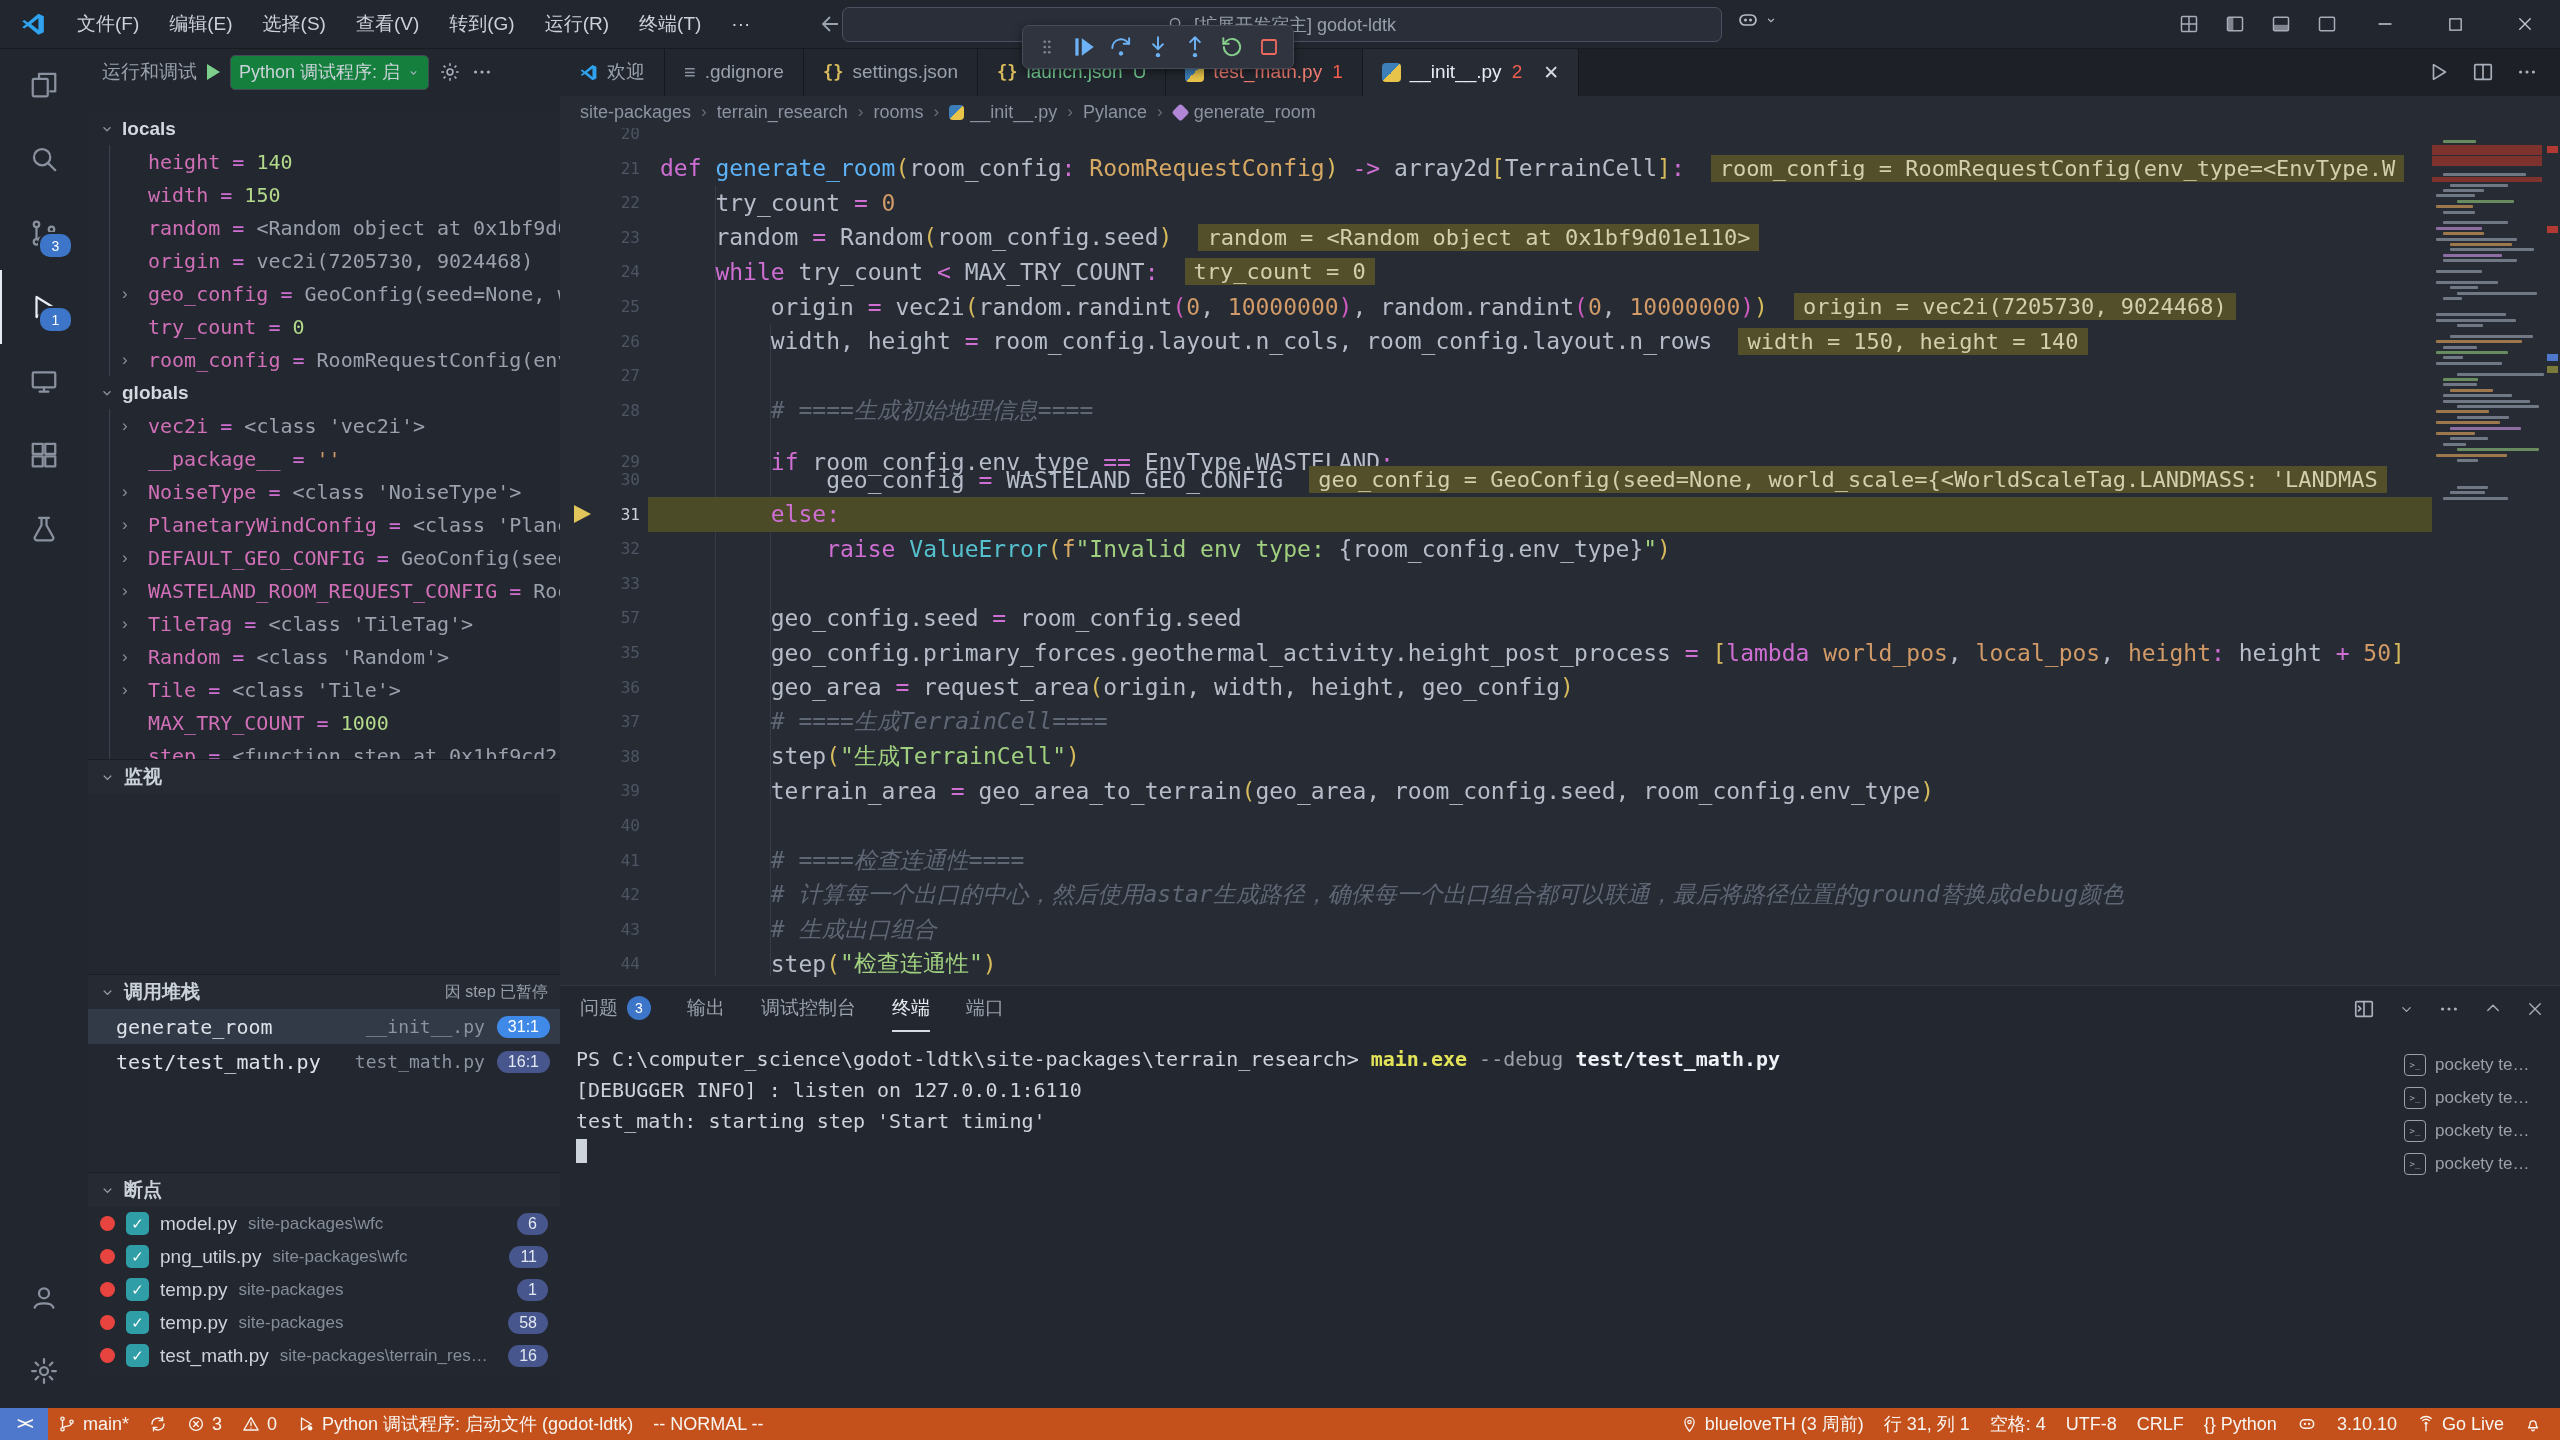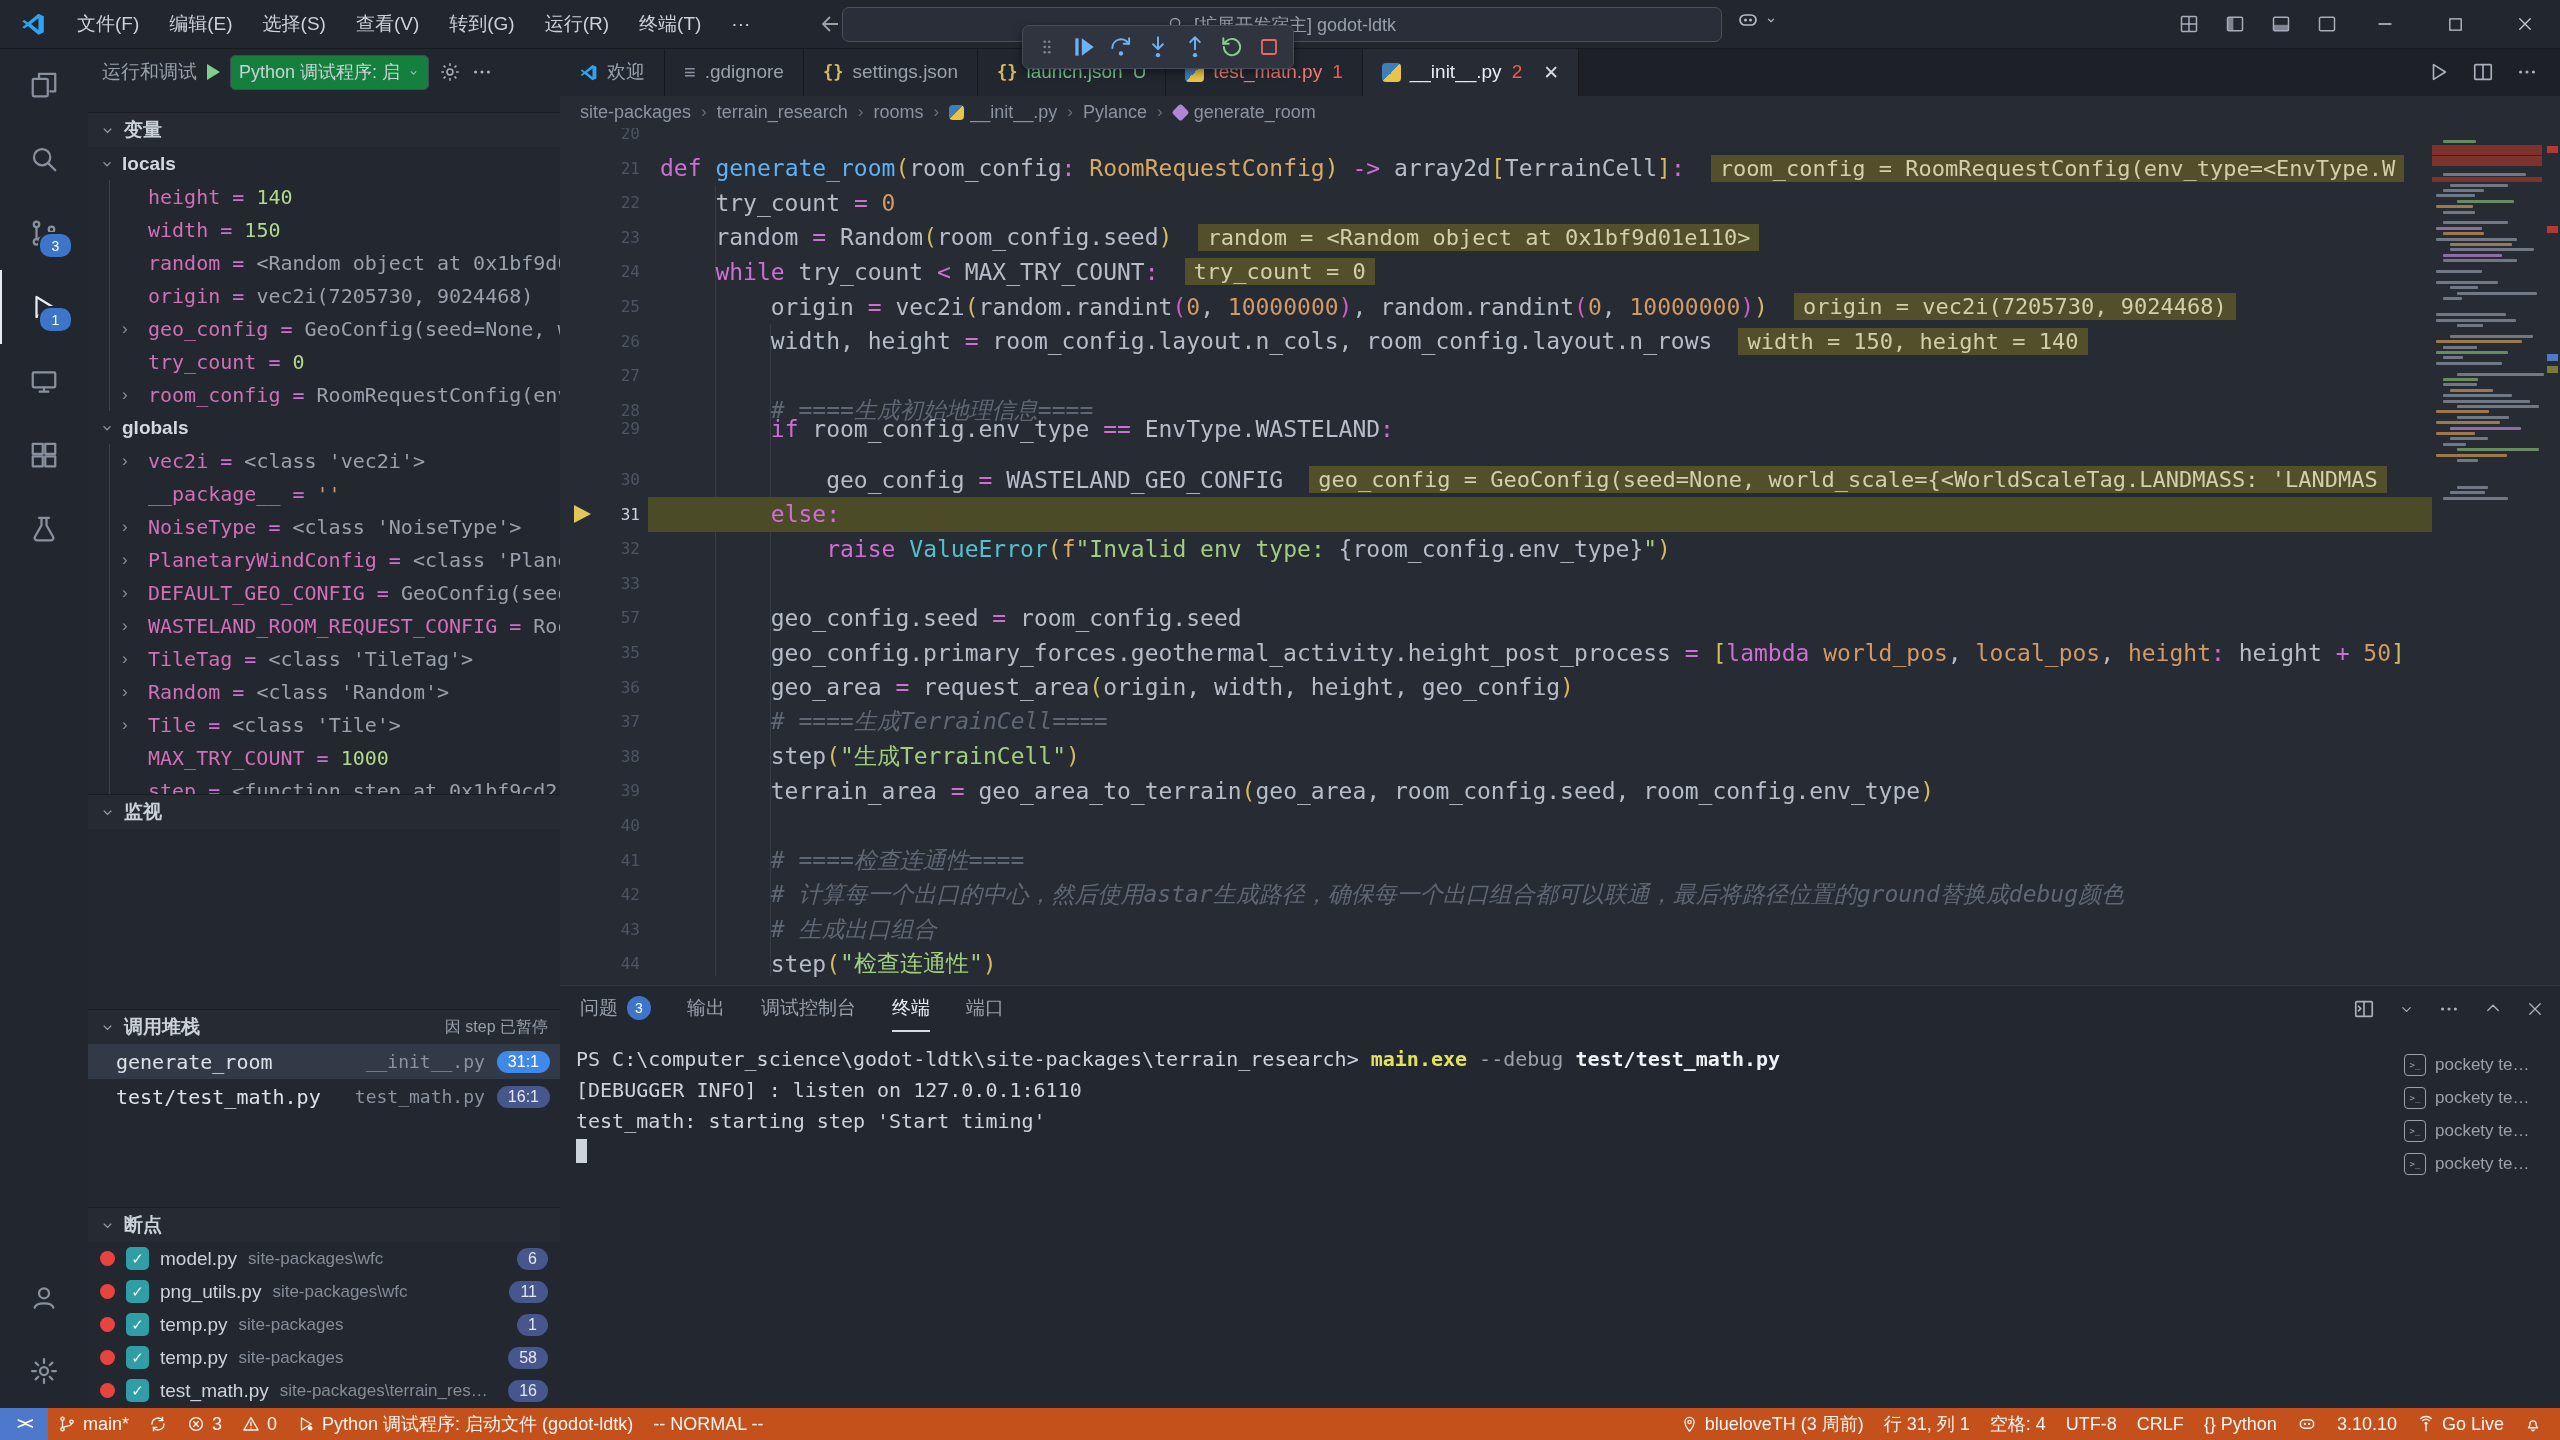--- a/index.html
+++ b/index.html
@@ -512,28 +512,20 @@
       </span>
       <span class="bc-sep">›</span>
       <span class="bc-item">
         <span class="symicon"></span>
         <span>generate_room</span>
       </span>
     </div>
 
   <div class="sidebar">
     <div class="spacer-top"></div>
-    <div class="sec-hdr">
-      <span class="chev ico">
-          <svg width="15" height="15" viewBox="0 0 24 24" fill="none" stroke="currentColor" stroke-width="2.2">
-            <path d="M6 9l6 6 6-6"></path>
-          </svg>
-        </span>
-      <span>变量</span>
-    </div>
     <div class="sec-body" id="vars-body" style="height:647px;">
         <div class="vrow vgroup"><span class="ico"><svg width="14" height="14" viewBox="0 0 24 24" fill="none" stroke="#8a919e" stroke-width="2.2">
               <path d="M6 9l6 6 6-6"></path>
             </svg></span><span>locals</span></div>
         <div class="grp-indent">
           <div class="vrow"><span class="vexp"></span><span class="v-name">height</span><span class="v-eq"> = </span><span class="v-num">140</span></div>
           <div class="vrow"><span class="vexp"></span><span class="v-name">width</span><span class="v-eq"> = </span><span class="v-num">150</span></div>
           <div class="vrow"><span class="vexp"></span><span class="v-name">random</span><span class="v-eq"> = </span><span class="v-obj">&lt;Random object at 0x1bf9d01e…</span></div>
           <div class="vrow"><span class="vexp"></span><span class="v-name">origin</span><span class="v-eq"> = </span><span class="v-obj">vec2i(7205730, 9024468)</span></div>
           <div class="vrow"><span class="vexp">›</span><span class="v-name">geo_config</span><span class="v-eq"> = </span><span class="v-obj">GeoConfig(seed=None, wor…</span></div>
@@ -640,21 +632,21 @@
     <div id="code-lines">
         <div class="code-line" style="top: -12px;"><span class="lnum">20</span><span class="lcontent"></span></div>
         <div class="code-line" style="top: 22.6px;"><span class="lnum">21</span><span class="lcontent"><span class="s-kw">def </span><span class="s-fn">generate_room</span><span class="s-b1">(</span><span class="s-pl">room_config</span><span class="s-op">:</span><span class="s-pl"> </span><span class="s-typ">RoomRequestConfig</span><span class="s-b1">)</span><span class="s-pl"> </span><span class="s-op">-&gt;</span><span class="s-pl"> array2d</span><span class="s-b1">[</span><span class="s-pl">TerrainCell</span><span class="s-b1">]</span><span class="s-op">:</span><span class="chip">room_config = RoomRequestConfig(env_type=&lt;EnvType.W</span></span></div>
         <div class="code-line" style="top: 57.2px;"><span class="lnum">22</span><span class="lcontent"><span class="s-pl">    try_count </span><span class="s-op">=</span><span class="s-pl"> </span><span class="s-num">0</span></span></div>
         <div class="code-line" style="top: 91.8px;"><span class="lnum">23</span><span class="lcontent"><span class="s-pl">    random </span><span class="s-op">=</span><span class="s-pl"> Random</span><span class="s-b1">(</span><span class="s-pl">room_config.seed</span><span class="s-b1">)</span><span class="chip">random = &lt;Random object at 0x1bf9d01e110&gt;</span></span></div>
         <div class="code-line" style="top: 126.4px;"><span class="lnum">24</span><span class="lcontent"><span class="s-pl">    </span><span class="s-kw">while</span><span class="s-pl"> try_count </span><span class="s-op">&lt;</span><span class="s-pl"> MAX_TRY_COUNT</span><span class="s-op">:</span><span class="chip">try_count = 0</span></span></div>
         <div class="code-line" style="top: 161px;"><span class="lnum">25</span><span class="lcontent"><span class="s-pl">        origin </span><span class="s-op">=</span><span class="s-pl"> vec2i</span><span class="s-b1">(</span><span class="s-pl">random.randint</span><span class="s-b2">(</span><span class="s-num">0</span><span class="s-pl">, </span><span class="s-num">10000000</span><span class="s-b2">)</span><span class="s-pl">, random.randint</span><span class="s-b2">(</span><span class="s-num">0</span><span class="s-pl">, </span><span class="s-num">10000000</span><span class="s-b2">)</span><span class="s-b1">)</span><span class="chip">origin = vec2i(7205730, 9024468)</span></span></div>
         <div class="code-line" style="top: 195.6px;"><span class="lnum">26</span><span class="lcontent"><span class="s-pl">        width, height </span><span class="s-op">=</span><span class="s-pl"> room_config.layout.n_cols, room_config.layout.n_rows</span><span class="chip">width = 150, height = 140</span></span></div>
         <div class="code-line" style="top: 230.2px;"><span class="lnum">27</span><span class="lcontent"></span></div>
         <div class="code-line" style="top: 264.8px;"><span class="lnum">28</span><span class="lcontent"><span class="s-cmt">        # ====生成初始地理信息====</span></span></div>
-        <div class="code-line" style="top: 283px;"><span class="lnum">29</span><span class="lcontent"><span class="s-pl">        </span><span class="s-kw">if</span><span class="s-pl"> room_config.env_type </span><span class="s-op">==</span><span class="s-pl"> EnvType.WASTELAND</span><span class="s-op">:</span></span></div>
+        <div class="code-line" style="top: 316px;"><span class="lnum">29</span><span class="lcontent"><span class="s-pl">        </span><span class="s-kw">if</span><span class="s-pl"> room_config.env_type </span><span class="s-op">==</span><span class="s-pl"> EnvType.WASTELAND</span><span class="s-op">:</span></span></div>
         <div class="code-line" style="top: 334px;"><span class="lnum">30</span><span class="lcontent"><span class="s-pl">            geo_config </span><span class="s-op">=</span><span class="s-pl"> WASTELAND_GEO_CONFIG</span><span class="chip">geo_config = GeoConfig(seed=None, world_scale={&lt;WorldScaleTag.LANDMASS: 'LANDMAS</span></span></div>
         <div class="cur-band" style="top: 368.6px;"></div>
         <div class="code-line" style="top: 368.6px;"><span class="cur-arrow"></span><span class="lnum cur">31</span><span class="lcontent"><span class="s-pl">        </span><span class="s-kw">else</span><span class="s-op">:</span></span></div>
         <div class="code-line" style="top: 403.2px;"><span class="lnum">32</span><span class="lcontent"><span class="s-pl">            </span><span class="s-kw">raise</span><span class="s-pl"> </span><span class="s-cy">ValueError</span><span class="s-b1">(</span><span class="s-typ">f</span><span class="s-str">"Invalid env type: </span><span class="s-pl">{room_config.env_type}</span><span class="s-str">"</span><span class="s-b1">)</span></span></div>
         <div class="code-line" style="top: 437.8px;"><span class="lnum">33</span><span class="lcontent"></span></div>
         <div class="code-line" style="top: 472.4px;"><span class="lnum">57</span><span class="lcontent"><span class="s-pl">        geo_config.seed </span><span class="s-op">=</span><span class="s-pl"> room_config.seed</span></span></div>
         <div class="code-line" style="top: 507px;"><span class="lnum">35</span><span class="lcontent"><span class="s-pl">        geo_config.primary_forces.geothermal_activity.height_post_process </span><span class="s-op">=</span><span class="s-pl"> </span><span class="s-b1">[</span><span class="s-kw">lambda</span><span class="s-pl"> </span><span class="s-or">world_pos</span><span class="s-pl">, </span><span class="s-or">local_pos</span><span class="s-pl">, </span><span class="s-or">height</span><span class="s-op">:</span><span class="s-pl"> height </span><span class="s-op">+</span><span class="s-pl"> </span><span class="s-num">50</span><span class="s-b1">]</span></span></div>
         <div class="code-line" style="top: 541.6px;"><span class="lnum">36</span><span class="lcontent"><span class="s-pl">        geo_area </span><span class="s-op">=</span><span class="s-pl"> request_area</span><span class="s-b1">(</span><span class="s-pl">origin, width, height, geo_config</span><span class="s-b1">)</span></span></div>
         <div class="code-line" style="top: 576.2px;"><span class="lnum">37</span><span class="lcontent"><span class="s-cmt">        # ====生成TerrainCell====</span></span></div>
         <div class="code-line" style="top: 610.8px;"><span class="lnum">38</span><span class="lcontent"><span class="s-pl">        step</span><span class="s-b1">(</span><span class="s-str">"生成TerrainCell"</span><span class="s-b1">)</span></span></div>

